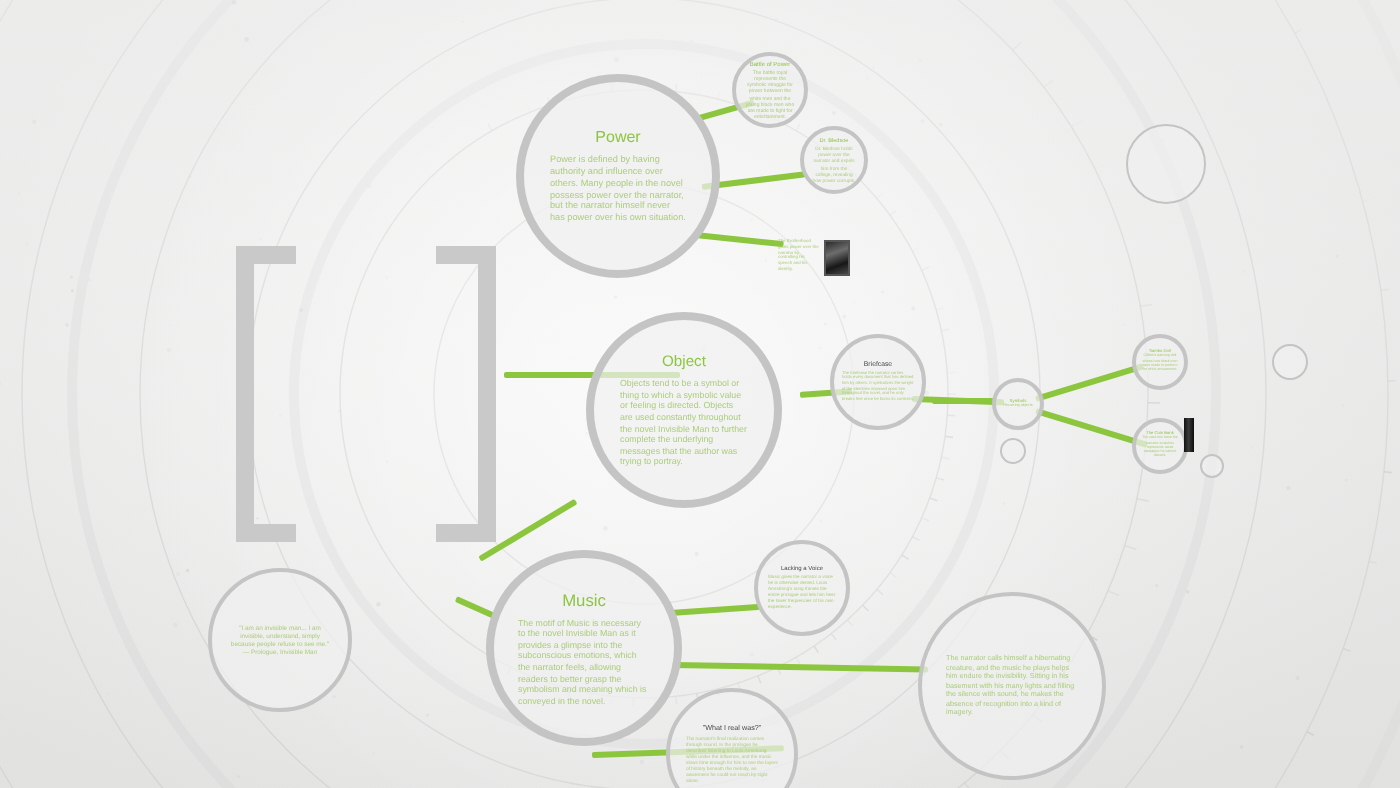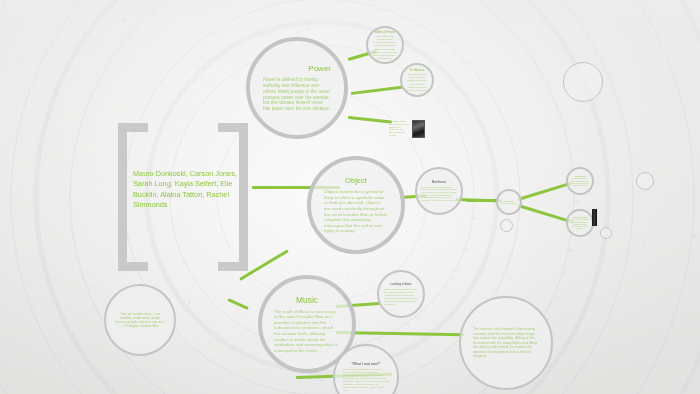--- a/index.html
+++ b/index.html
@@ -77,29 +77,29 @@
   .ring{border:4px solid #c4c4c4;background:rgba(240,240,240,.72);}
   .ring-thin{border:2px solid #c4c4c4;background:rgba(240,240,240,.72);}
   .ring-hair{border:1.5px solid #c4c4c4;background:rgba(240,240,240,.66);}
   .noring{border:none;background:transparent;}
 
   .b-title{color:#8cc63f;font-weight:400;}
   .b-title-dark{color:#4a4a4a;font-weight:400;}
   .b-body{color:#a9cf76;line-height:1.28;}
 
   
-  #bubble-power{left:246px;top:37px;width:102px;height:102px;padding:10px 13px;align-items:flex-end;}
+  #bubble-power{left:258px;top:37px;width:102px;height:102px;padding:10px 13px;}
   #bubble-power .b-title{font-size:8px;margin-bottom:4px;}
   #bubble-power .b-body{font-size:4.6px;text-align:left;}
 
-  #bubble-object{left:307px;top:156px;width:98px;height:98px;padding:10px 13px;}
+  #bubble-object{left:293px;top:156px;width:98px;height:98px;padding:10px 13px;}
   #bubble-object .b-title{font-size:7.6px;margin-bottom:4px;}
   #bubble-object .b-body{font-size:4.4px;text-align:left;}
 
-  #bubble-music{left:258px;top:275px;width:98px;height:98px;padding:10px 12px;}
+  #bubble-music{left:243px;top:275px;width:98px;height:98px;padding:10px 12px;}
   #bubble-music .b-title{font-size:8.4px;margin-bottom:4px;}
   #bubble-music .b-body{font-size:4.4px;text-align:left;}
 
   #bubble-power-quote1{left:366px;top:26px;width:38px;height:38px;padding:4px;}
   #bubble-power-quote1 .b-title{font-size:3px;margin-bottom:1px;}
   #bubble-power-quote1 .b-body{font-size:2.5px;}
 
   #bubble-power-quote2{left:400px;top:63px;width:34px;height:34px;padding:4px;}
   #bubble-power-quote2 .b-title{font-size:2.8px;margin-bottom:1px;}
   #bubble-power-quote2 .b-body{font-size:2.4px;}
@@ -432,21 +432,20 @@
   <div class="edge" style="left:518px;top:204px;width:58px;height:3.4px;transform:rotate(17deg);"></div>
   <div class="edge" style="left:466px;top:199px;width:32px;height:3.4px;"></div>
   <div class="edge" style="left:336px;top:305px;width:44px;height:3px;transform:rotate(-4deg);"></div>
   <div class="edge" style="left:336px;top:331px;width:128px;height:3.2px;transform:rotate(1deg);"></div>
   <div class="edge" style="left:228px;top:298px;width:22px;height:3px;transform:rotate(24deg);"></div>
   <div class="edge" style="left:296px;top:376px;width:96px;height:3px;transform:rotate(-2deg);"></div>
 
   <div class="bracket bracket-left"></div>
   <div class="bracket bracket-right"></div>
   <div class="title-block">
-    <div class="deck-authors">Mauro Donkoski, Carson Jones, Sarah Long, Kayla Seifert, Elie Bucklin, Alaina Tatton, Rachel Simmonds</div>
   </div>
 
   <div class="bubble ring-hair" id="bubble-faint-1"></div>
   <div class="bubble ring-hair" id="bubble-faint-2"></div>
 
   <div class="bubble ring" id="bubble-power">
     <div class="b-title">Power</div>
     <div class="b-body">Power is defined by having authority and influence over others. Many people in the novel possess power over the narrator, but the narrator himself never has power over his own situation.</div>
   </div>
 

